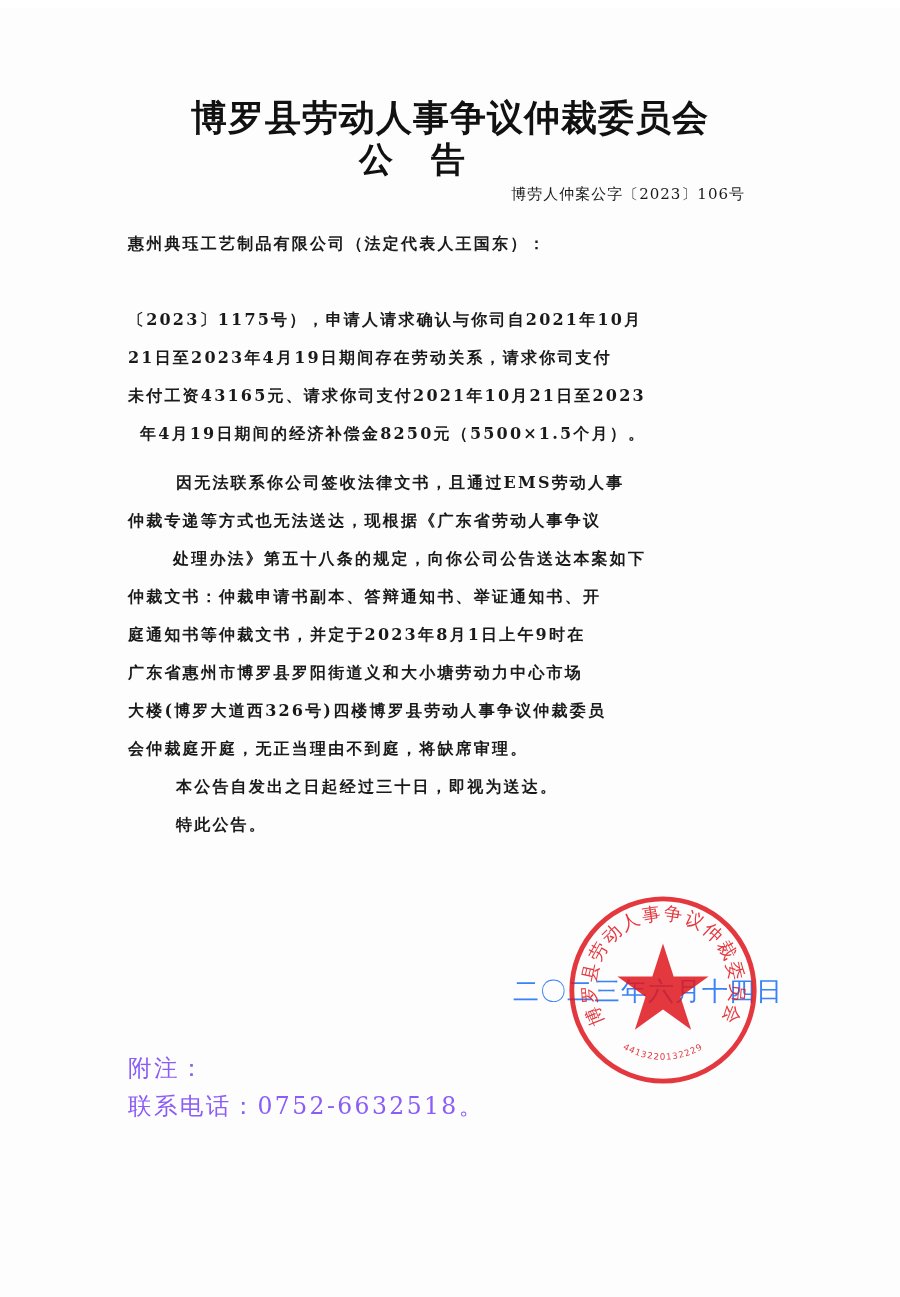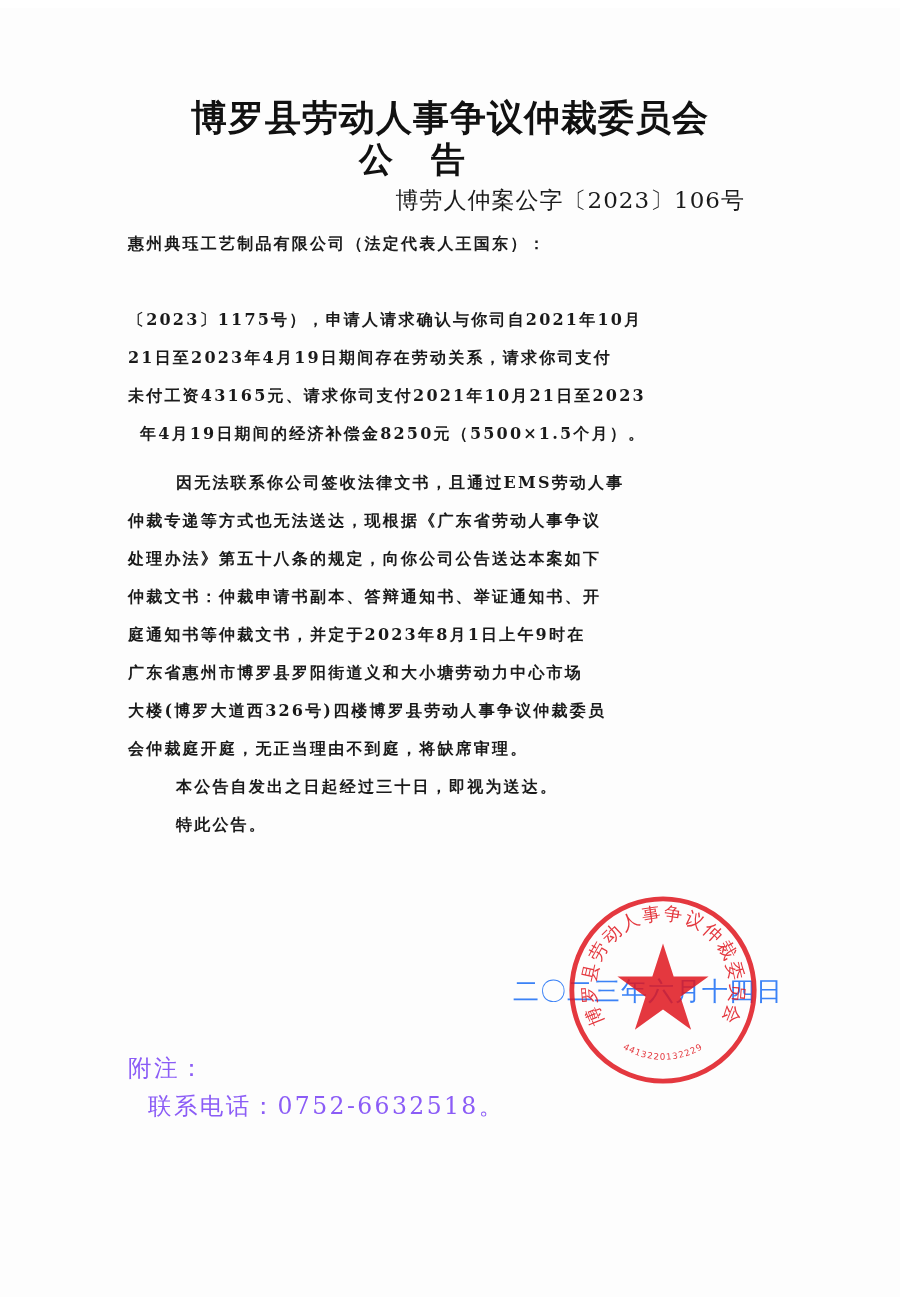--- a/index.html
+++ b/index.html
@@ -12,21 +12,21 @@
     position: absolute; left: 0; width: 900px; top: 86px; text-align: center;
     font-family: "DejaVu Sans", "Liberation Sans", sans-serif;
     font-size: 36px; font-weight: bold; letter-spacing: 1px; color: #111;
   }
   .title2 {
     position: absolute; left: 0; width: 824px; top: 129px; text-align: center;
     font-family: "DejaVu Sans", "Liberation Sans", sans-serif;
     font-size: 34px; font-weight: bold; color: #111; letter-spacing: 38px; padding-left: 38px; box-sizing: border-box;
   }
   .docno {
-    position: absolute; right: 155px; top: 177px; font-size: 23px; color: #1a1a1a; letter-spacing: 1px;
+    position: absolute; right: 155px; top: 177px; font-size: 15px; color: #1a1a1a; letter-spacing: 1px;
   }
   .line {
     position: absolute; left: 128px; width: 640px; font-size: 16px; color: #1a1a1a;
     white-space: nowrap; letter-spacing: 2.2px; line-height: 30px; font-weight: bold;
   }
   .indent { left: 176px; }
   .date {
     position: absolute; right: 117px; top: 966px; font-family: Liberation Serif, serif;
     font-size: 26px; color: #3b82f6; letter-spacing: 1px; z-index: 1; text-align: center;
   }
@@ -47,21 +47,21 @@
 
   <div class="line" style="top:221px;">惠州典珏工艺制品有限公司（法定代表人王国东）：</div>
 
   <div class="line" style="top:297px;">〔2023〕1175号），申请人请求确认与你司自2021年10月</div>
   <div class="line" style="top:335px;">21日至2023年4月19日期间存在劳动关系，请求你司支付</div>
   <div class="line" style="top:373px;">未付工资43165元、请求你司支付2021年10月21日至2023</div>
   <div class="line" style="top:411px;margin-left:12px;">年4月19日期间的经济补偿金8250元（5500×1.5个月）。</div>
 
   <div class="line indent" style="top:460px;">因无法联系你公司签收法律文书，且通过EMS劳动人事</div>
   <div class="line" style="top:498px;">仲裁专递等方式也无法送达，现根据《广东省劳动人事争议</div>
-  <div class="line" style="top:536px;">处理办法》第五十八条的规定，向你公司公告送达本案如下</div>
+  <div class="line" style="top:536px;margin-left:45px;">处理办法》第五十八条的规定，向你公司公告送达本案如下</div>
   <div class="line" style="top:574px;">仲裁文书：仲裁申请书副本、答辩通知书、举证通知书、开</div>
   <div class="line" style="top:612px;">庭通知书等仲裁文书，并定于2023年8月1日上午9时在</div>
   <div class="line" style="top:650px;">广东省惠州市博罗县罗阳街道义和大小塘劳动力中心市场</div>
   <div class="line" style="top:688px;">大楼(博罗大道西326号)四楼博罗县劳动人事争议仲裁委员</div>
   <div class="line" style="top:726px;">会仲裁庭开庭，无正当理由不到庭，将缺席审理。</div>
   <div class="line indent" style="top:764px;">本公告自发出之日起经过三十日，即视为送达。</div>
   <div class="line indent" style="top:802px;">特此公告。</div>
 
   <div class="date">二〇二三年六月十四日</div>
 
@@ -74,14 +74,14 @@
     <polygon points="100,52 111,86 147,86 118,107 129,141 100,120 71,141 82,107 53,86 89,86" fill="#e0161e"></polygon>
     <text font-family="DejaVu Sans, sans-serif" font-size="19" fill="#e0161e" letter-spacing="2">
       <textPath href="#sealArc" startOffset="50%" text-anchor="middle">博罗县劳动人事争议仲裁委员会</textPath>
     </text>
     <text font-family="DejaVu Sans, sans-serif" font-size="9" fill="#e0161e" letter-spacing="1">
       <textPath href="#serialArc" startOffset="50%" text-anchor="middle">4413220132229</textPath>
     </text>
   </svg>
 
   <div class="footer-line" style="top:1044px;">附注：</div>
-  <div class="footer-line" style="top:1082px;margin-left:20px;">联系电话：0752-6632518。</div>
+  <div class="footer-line" style="top:1082px;">联系电话：0752-6632518。</div>
 </div>
 
 </body></html>

